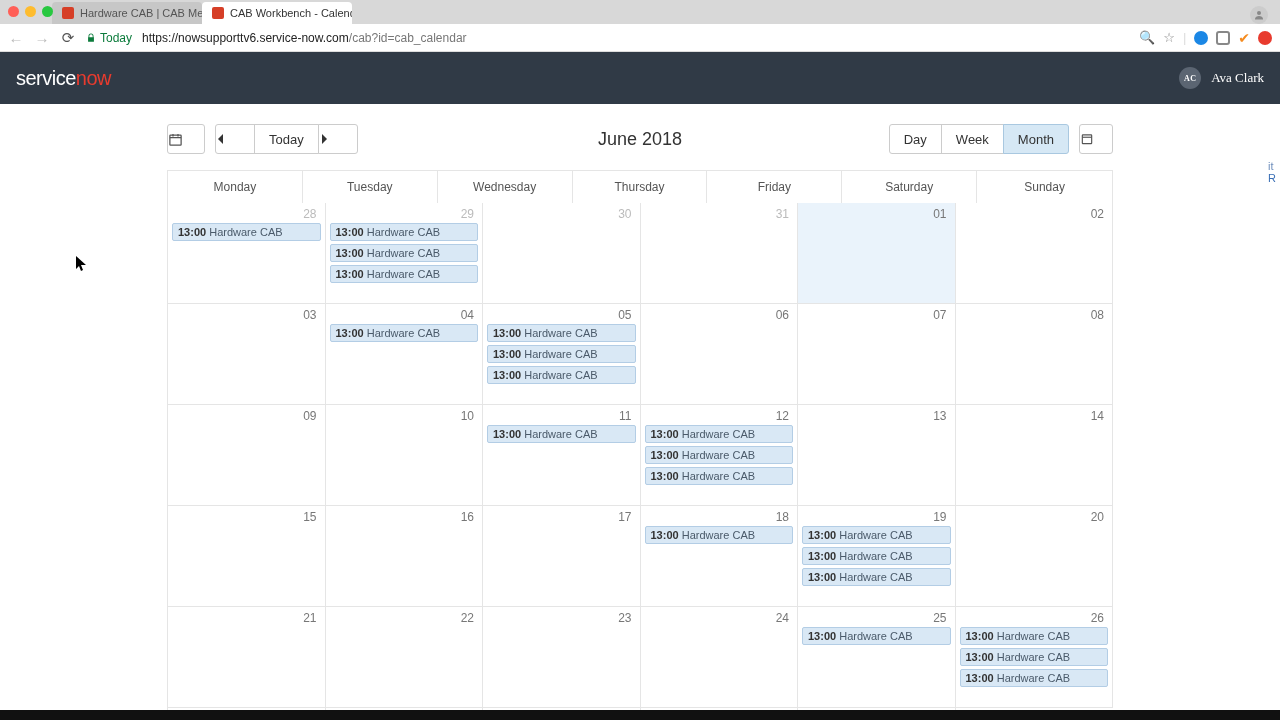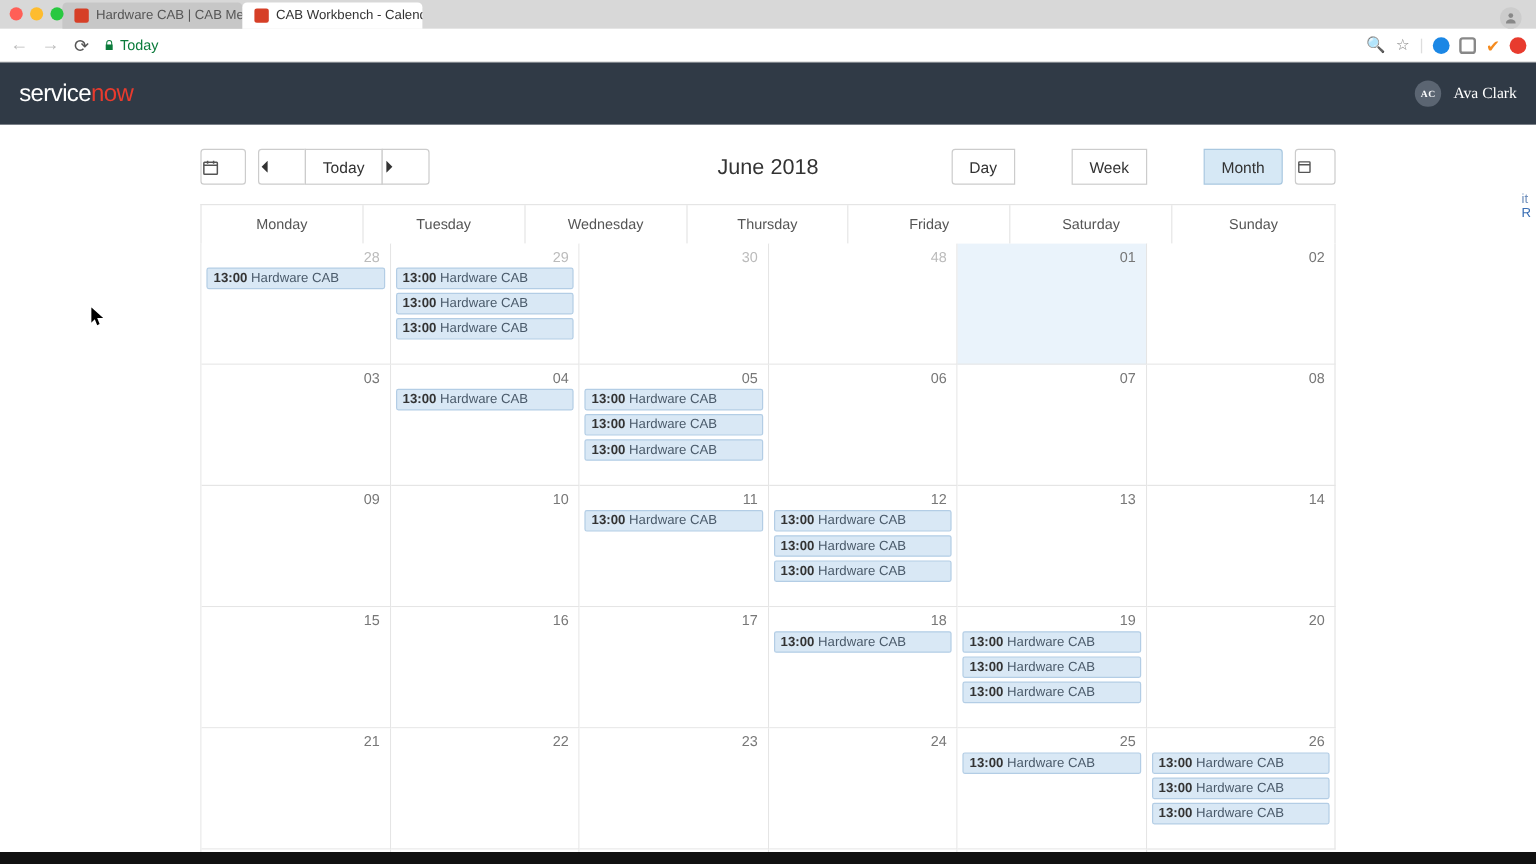--- a/index.html
+++ b/index.html
@@ -46,21 +46,21 @@
   .toolbar { height:38px; display:flex; align-items:center; position:relative; }
   .tb-btn { height:30px; border:1px solid #ccc; background:#fff; border-radius:3px; display:flex; align-items:center; justify-content:flex-start; font-size:13px; color:#333; cursor:pointer; }
   .tb-icon { width:38px; font-size:15px; }
   .tb-nav-group { display:flex; margin-left:10px; }
   .tb-nav-group .tb-btn { border-radius:0; margin-left:-1px; }
   .tb-nav-group .tb-btn:first-child { border-top-left-radius:3px; border-bottom-left-radius:3px; margin-left:0; }
   .tb-nav-group .tb-btn:last-child { border-top-right-radius:3px; border-bottom-right-radius:3px; }
   .tb-arrow { width:40px; }
   .tb-today { padding:0 14px; }
   .title { position:absolute; left:0; right:0; text-align:center; font-size:18px; font-weight:300; color:#333; pointer-events:none; }
-  .view-group { margin-left:auto; display:flex;gap:48px; }
+  .view-group { margin-left:auto; display:flex; }
   .view-group .tb-btn { padding:0 14px; border-radius:0; margin-left:-1px; }
   .view-group .tb-btn:first-child { border-top-left-radius:3px; border-bottom-left-radius:3px; margin-left:0; }
   .view-group .tb-btn:last-child { border-top-right-radius:3px; border-bottom-right-radius:3px; }
   .view-group .active { background:#d6e8f5; border-color:#a9c8e0; position:relative; z-index:1; }
   .tb-right-icon { margin-left:10px; width:34px; }
 
   
   .cal-head { display:grid; grid-template-columns: repeat(7, 1fr); border:1px solid #e5e5e5; border-bottom:none; margin-top:12px; }
   .cal-head div { text-align:center; font-size:12px; color:#555; padding:9px 0; border-right:1px solid #e5e5e5; }
   .cal-head div:last-child { border-right:none; }
@@ -109,20 +109,23 @@
 
 <div class="url-bar">
   <span class="nav-arrow">←</span>
   <span class="nav-arrow">→</span>
   <span class="nav-arrow enabled">⟳</span>
   <span class="secure">
     <svg width="10" height="10" viewBox="0 0 24 24" fill="#0b7b3b">
         <path d="M6 10V7a6 6 0 1112 0v3h1v11H5V10h1zm2 0h8V7a4 4 0 10-8 0v3z"></path>
       </svg>
     <span>Today</span>
+  </span>
+  <span class="url">
+    <span class="host">https://nowsupporttv6.service-now.com</span><span>/cab?id=cab_calendar</span>
   </span>
   <div class="right-icons">
     <span style="font-size:13px;">🔍</span>
     <span>☆</span>
     <span style="color:#ddd">|</span>
     <span class="ext-icon" style="background:#1b87e5;border-radius:50%"></span>
     <span class="ext-icon" style="border:2px solid #888"></span>
     <span style="color:#f58b1f;font-size:14px;">✔</span>
     <span class="ext-icon" style="background:#e83b2e;border-radius:50%"></span>
   </div>
@@ -202,21 +205,21 @@
         <div class="cell other">
           <div class="daynum">29</div>
           <div class="event"><span class="t">13:00</span> Hardware CAB</div>
           <div class="event"><span class="t">13:00</span> Hardware CAB</div>
           <div class="event"><span class="t">13:00</span> Hardware CAB</div>
         </div>
         <div class="cell other">
           <div class="daynum">30</div>
         </div>
         <div class="cell other">
-          <div class="daynum">48</div>
+          <div class="daynum">31</div>
         </div>
         <div class="cell today">
           <div class="daynum">01</div>
         </div>
         <div class="cell">
           <div class="daynum">02</div>
         </div>
         <div class="cell">
           <div class="daynum">03</div>
         </div>

